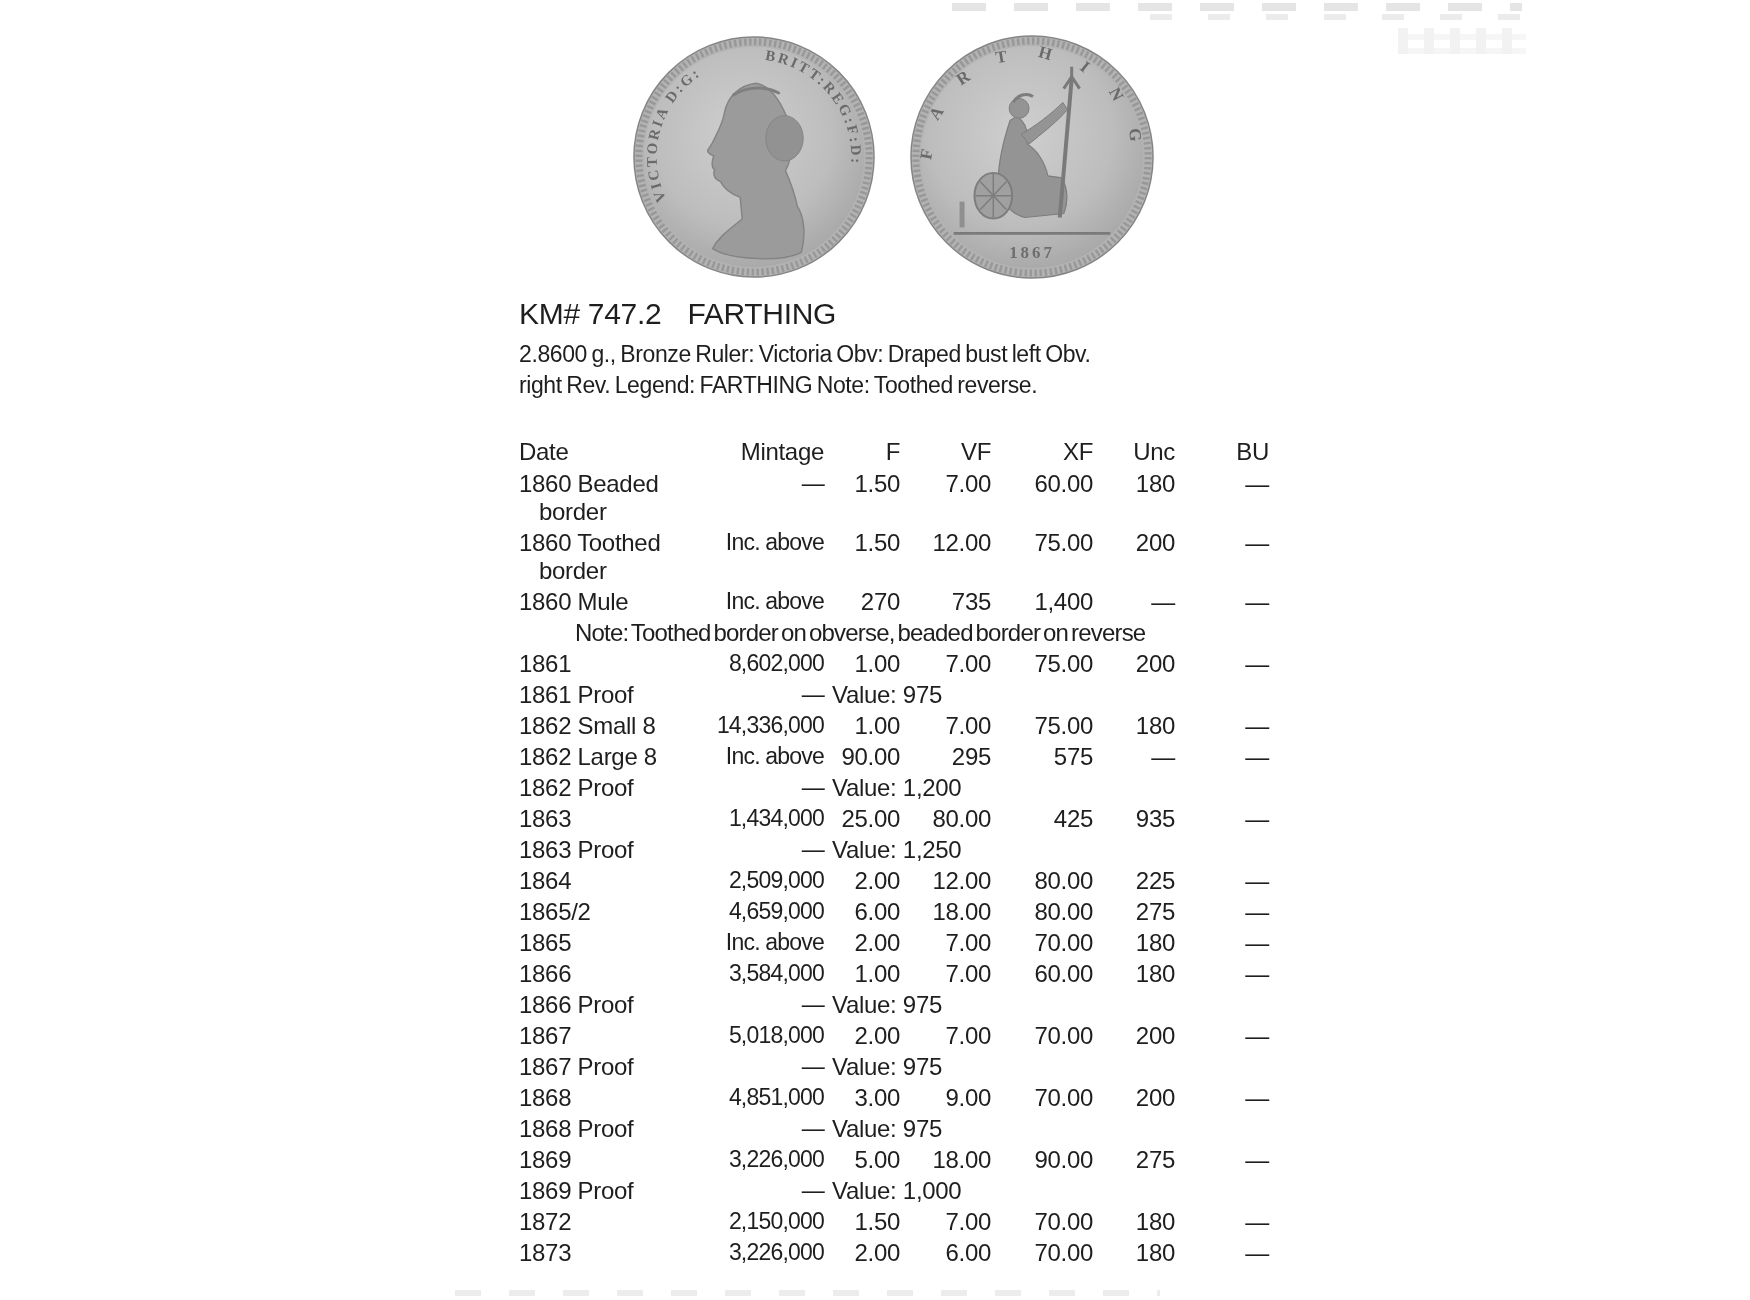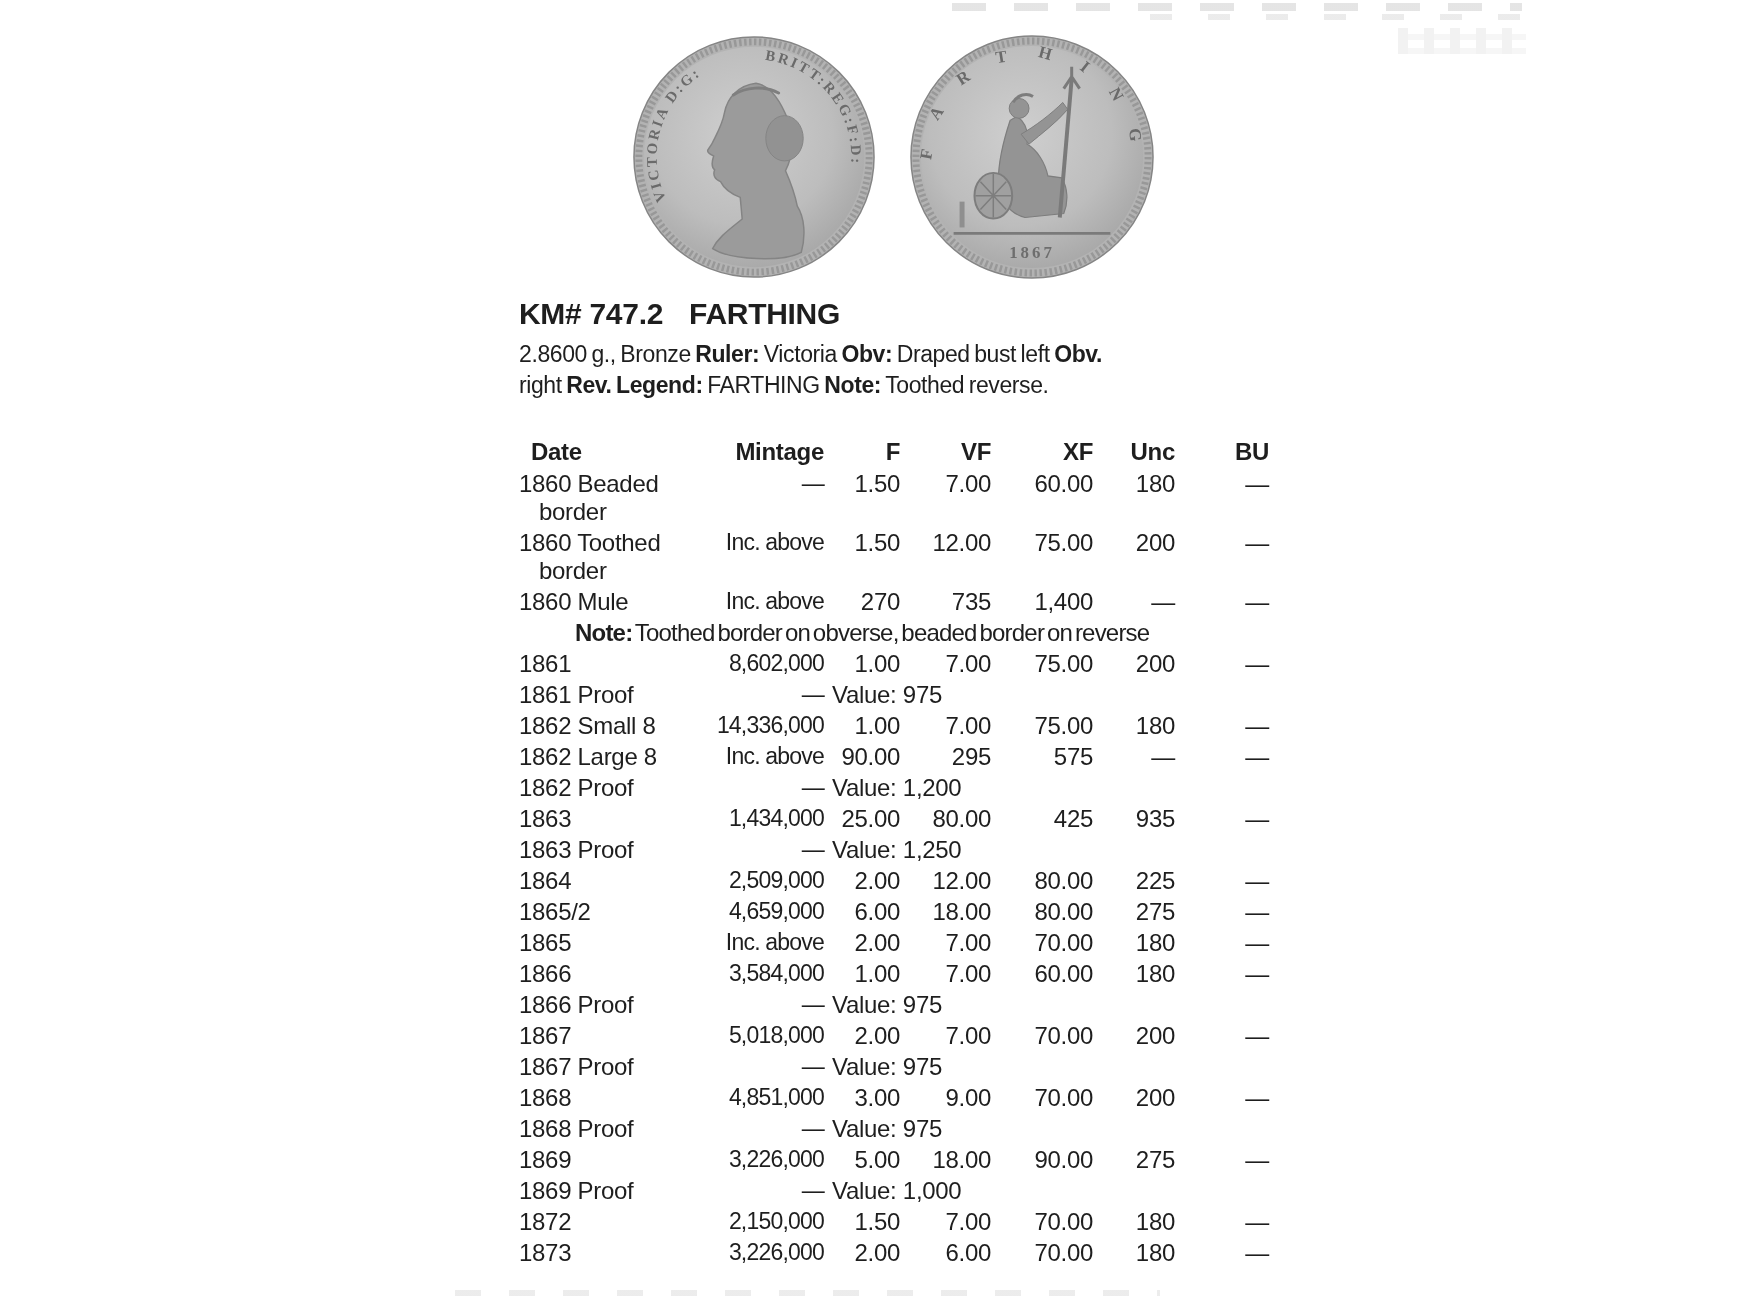--- a/index.html
+++ b/index.html
@@ -19,34 +19,34 @@
   .coin{position:absolute;}
   .coin.obv{left:631px;top:33px;}
   .coin.rev{left:908px;top:33px;}
   .legend{font-family:"Liberation Serif",serif;font-weight:bold;font-size:15px;
           fill:#6a6a6a;letter-spacing:2.5px;}
   .legend-wide{font-family:"Liberation Serif",serif;font-weight:bold;font-size:17px;
           fill:#6a6a6a;letter-spacing:30px;}
   .cdate{font-family:"Liberation Serif",serif;font-weight:600;font-size:17px;
           fill:#6e6e6e;letter-spacing:3px;}
 
-  .title{position:absolute;left:519px;top:297px;font-size:30px;font-weight:bold;
+  .title{position:absolute;left:519px;top:297px;font-size:30px;font-weight:normal;
          letter-spacing:-0.3px;white-space:nowrap;}
   .title .denom{margin-left:26px;}
 
   .desc{position:absolute;left:519px;top:339px;font-size:23px;line-height:31px;
         letter-spacing:-0.4px;word-spacing:-1.5px;}
   .dline{white-space:nowrap;}
-  .b{font-weight:bold;}
+  .b{font-weight:normal;}
 
   .table{position:absolute;left:519px;top:436px;width:750px;font-size:24px;
          letter-spacing:-0.3px;}
   .row{position:relative;height:31px;}
   .row.tall{height:59px;}
-  .row.head{height:32px;font-weight:bold;margin-left:12px;}
+  .row.head{height:32px;font-weight:normal;}
   .c{position:absolute;top:2px;white-space:nowrap;}
   .date{left:0;}
   .date2{left:20px;top:30px;position:absolute;white-space:nowrap;}
   .m{right:445px;font-size:23px;letter-spacing:-0.8px;}
   .row.head .m{font-size:24px;letter-spacing:-0.3px;}
   .f{right:369px;}
   .vf{right:278px;}
   .xf{right:176px;}
   .unc{right:94px;}
   .bu{right:0;}

